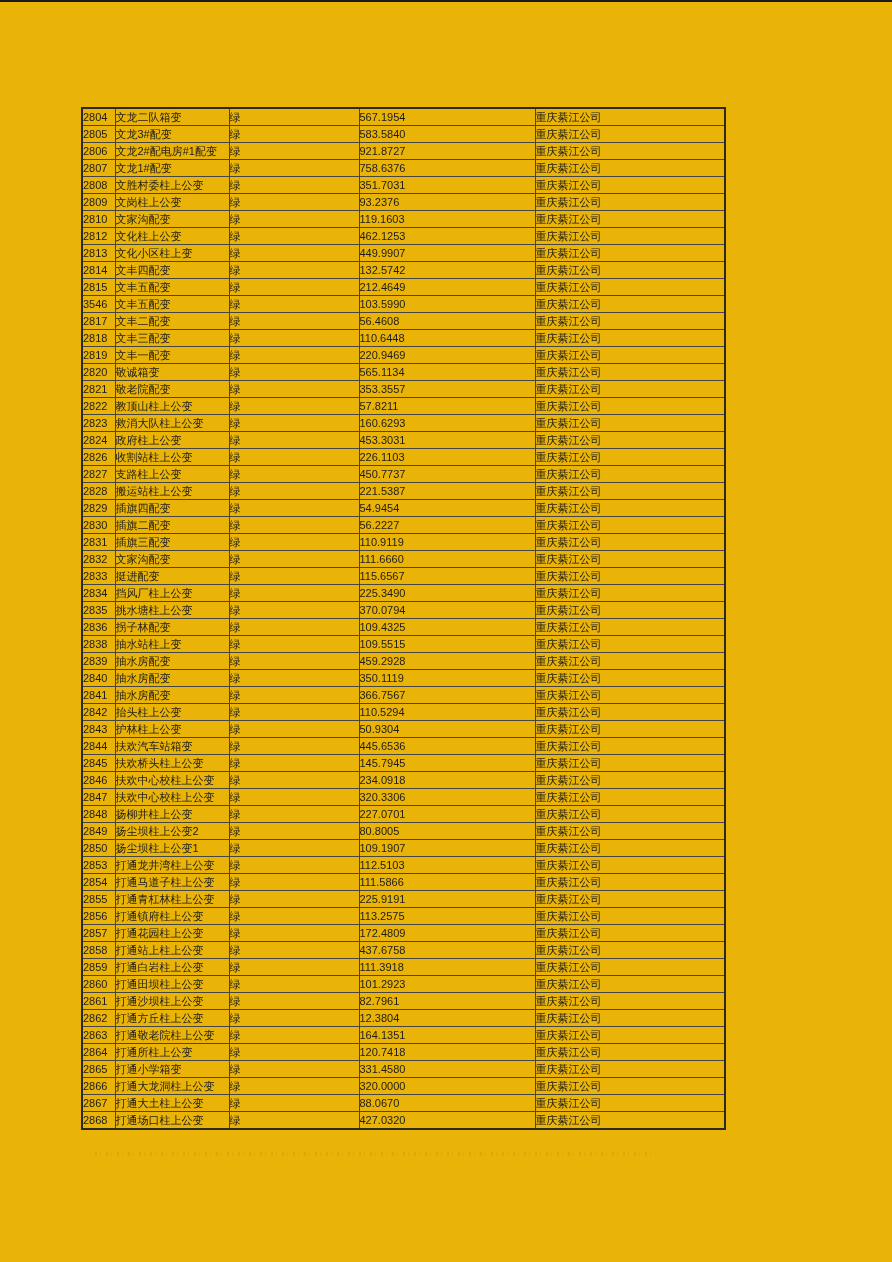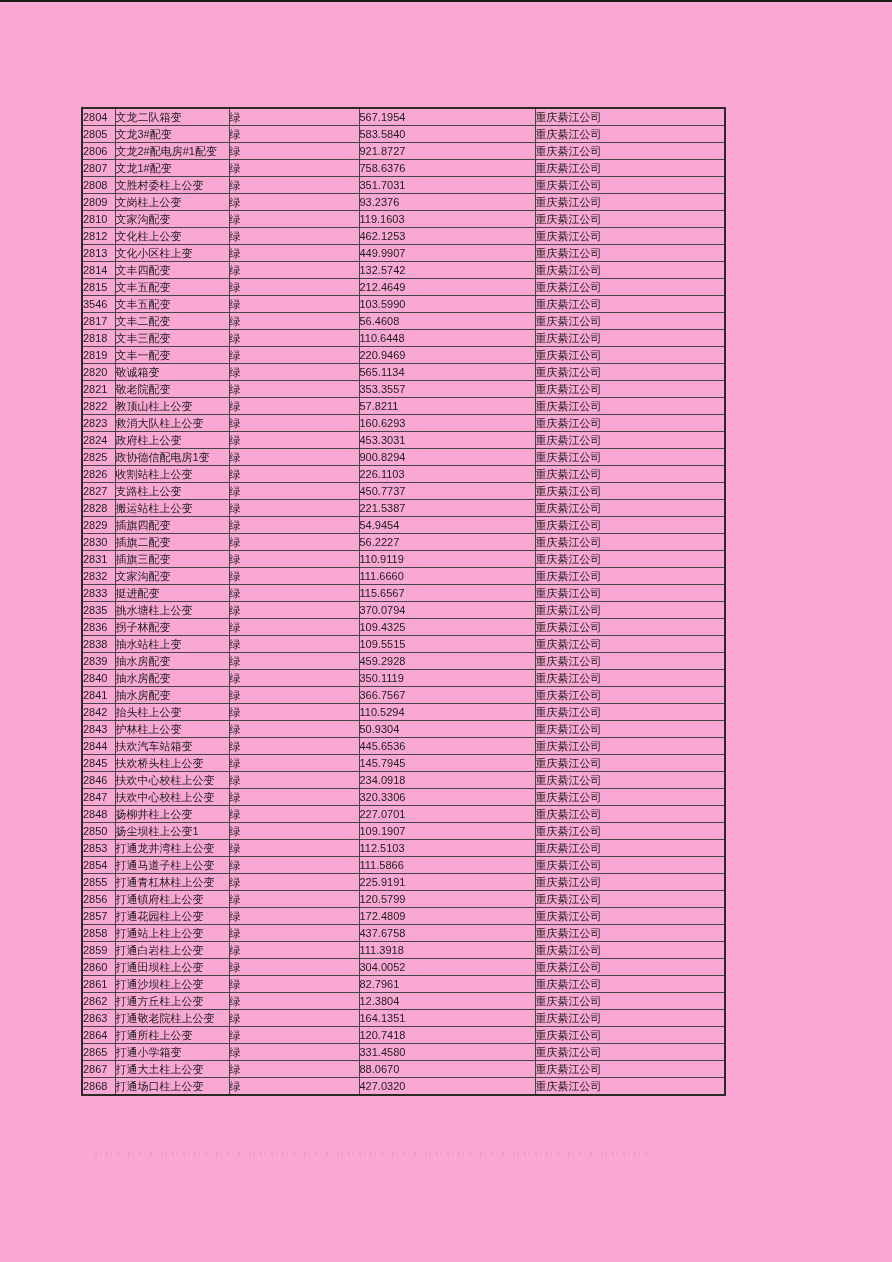--- a/index.html
+++ b/index.html
@@ -4,21 +4,21 @@
 <style>
   html, body {
     margin: 0;
     padding: 0;
     background: #ffffff;
   }
   .page {
     position: relative;
     width: 892px;
     height: 1262px;
-    background: #f9a8d4;
+    background: #eab308;
     overflow: hidden;
     font-family: "Liberation Sans", "DejaVu Sans", sans-serif;
   }
   .top-line {
     position: absolute;
     top: 0;
     left: 0;
     width: 892px;
     height: 2px;
     background: var(--edge-line, #1a1a1a);
@@ -229,27 +229,20 @@
   </tr>
 
   <tr>
     <td class="c-id">2824</td>
     <td class="c-name">政府柱上公变</td>
     <td class="c-status">绿</td>
     <td class="c-value">453.3031</td>
     <td class="c-company">重庆綦江公司</td>
   </tr>
 
-  <tr>
-    <td class="c-id">2825</td>
-    <td class="c-name">政协德信配电房1变</td>
-    <td class="c-status">绿</td>
-    <td class="c-value">900.8294</td>
-    <td class="c-company">重庆綦江公司</td>
-  </tr>
 
   <tr>
     <td class="c-id">2826</td>
     <td class="c-name">收割站柱上公变</td>
     <td class="c-status">绿</td>
     <td class="c-value">226.1103</td>
     <td class="c-company">重庆綦江公司</td>
   </tr>
 
   <tr>
@@ -301,20 +294,27 @@
   </tr>
 
   <tr>
     <td class="c-id">2833</td>
     <td class="c-name">挺进配变</td>
     <td class="c-status">绿</td>
     <td class="c-value">115.6567</td>
     <td class="c-company">重庆綦江公司</td>
   </tr>
 
+  <tr>
+    <td class="c-id">2834</td>
+    <td class="c-name">挡风厂柱上公变</td>
+    <td class="c-status">绿</td>
+    <td class="c-value">225.3490</td>
+    <td class="c-company">重庆綦江公司</td>
+  </tr>
 
   <tr>
     <td class="c-id">2835</td>
     <td class="c-name">挑水塘柱上公变</td>
     <td class="c-status">绿</td>
     <td class="c-value">370.0794</td>
     <td class="c-company">重庆綦江公司</td>
   </tr>
 
   <tr>
@@ -407,20 +407,27 @@
   </tr>
 
   <tr>
     <td class="c-id">2848</td>
     <td class="c-name">扬柳井柱上公变</td>
     <td class="c-status">绿</td>
     <td class="c-value">227.0701</td>
     <td class="c-company">重庆綦江公司</td>
   </tr>
 
+  <tr>
+    <td class="c-id">2849</td>
+    <td class="c-name">扬尘坝柱上公变2</td>
+    <td class="c-status">绿</td>
+    <td class="c-value">80.8005</td>
+    <td class="c-company">重庆綦江公司</td>
+  </tr>
 
   <tr>
     <td class="c-id">2850</td>
     <td class="c-name">扬尘坝柱上公变1</td>
     <td class="c-status">绿</td>
     <td class="c-value">109.1907</td>
     <td class="c-company">重庆綦江公司</td>
   </tr>
 
 
@@ -446,21 +453,21 @@
     <td class="c-name">打通青杠林柱上公变</td>
     <td class="c-status">绿</td>
     <td class="c-value">225.9191</td>
     <td class="c-company">重庆綦江公司</td>
   </tr>
 
   <tr>
     <td class="c-id">2856</td>
     <td class="c-name">打通镇府柱上公变</td>
     <td class="c-status">绿</td>
-    <td class="c-value">120.5799</td>
+    <td class="c-value">113.2575</td>
     <td class="c-company">重庆綦江公司</td>
   </tr>
 
   <tr>
     <td class="c-id">2857</td>
     <td class="c-name">打通花园柱上公变</td>
     <td class="c-status">绿</td>
     <td class="c-value">172.4809</td>
     <td class="c-company">重庆綦江公司</td>
   </tr>
@@ -478,21 +485,21 @@
     <td class="c-name">打通白岩柱上公变</td>
     <td class="c-status">绿</td>
     <td class="c-value">111.3918</td>
     <td class="c-company">重庆綦江公司</td>
   </tr>
 
   <tr>
     <td class="c-id">2860</td>
     <td class="c-name">打通田坝柱上公变</td>
     <td class="c-status">绿</td>
-    <td class="c-value">304.0052</td>
+    <td class="c-value">101.2923</td>
     <td class="c-company">重庆綦江公司</td>
   </tr>
 
   <tr>
     <td class="c-id">2861</td>
     <td class="c-name">打通沙坝柱上公变</td>
     <td class="c-status">绿</td>
     <td class="c-value">82.7961</td>
     <td class="c-company">重庆綦江公司</td>
   </tr>
@@ -522,20 +529,27 @@
   </tr>
 
   <tr>
     <td class="c-id">2865</td>
     <td class="c-name">打通小学箱变</td>
     <td class="c-status">绿</td>
     <td class="c-value">331.4580</td>
     <td class="c-company">重庆綦江公司</td>
   </tr>
 
+  <tr>
+    <td class="c-id">2866</td>
+    <td class="c-name">打通大龙洞柱上公变</td>
+    <td class="c-status">绿</td>
+    <td class="c-value">320.0000</td>
+    <td class="c-company">重庆綦江公司</td>
+  </tr>
 
   <tr>
     <td class="c-id">2867</td>
     <td class="c-name">打通大土柱上公变</td>
     <td class="c-status">绿</td>
     <td class="c-value">88.0670</td>
     <td class="c-company">重庆綦江公司</td>
   </tr>
 
   <tr>

